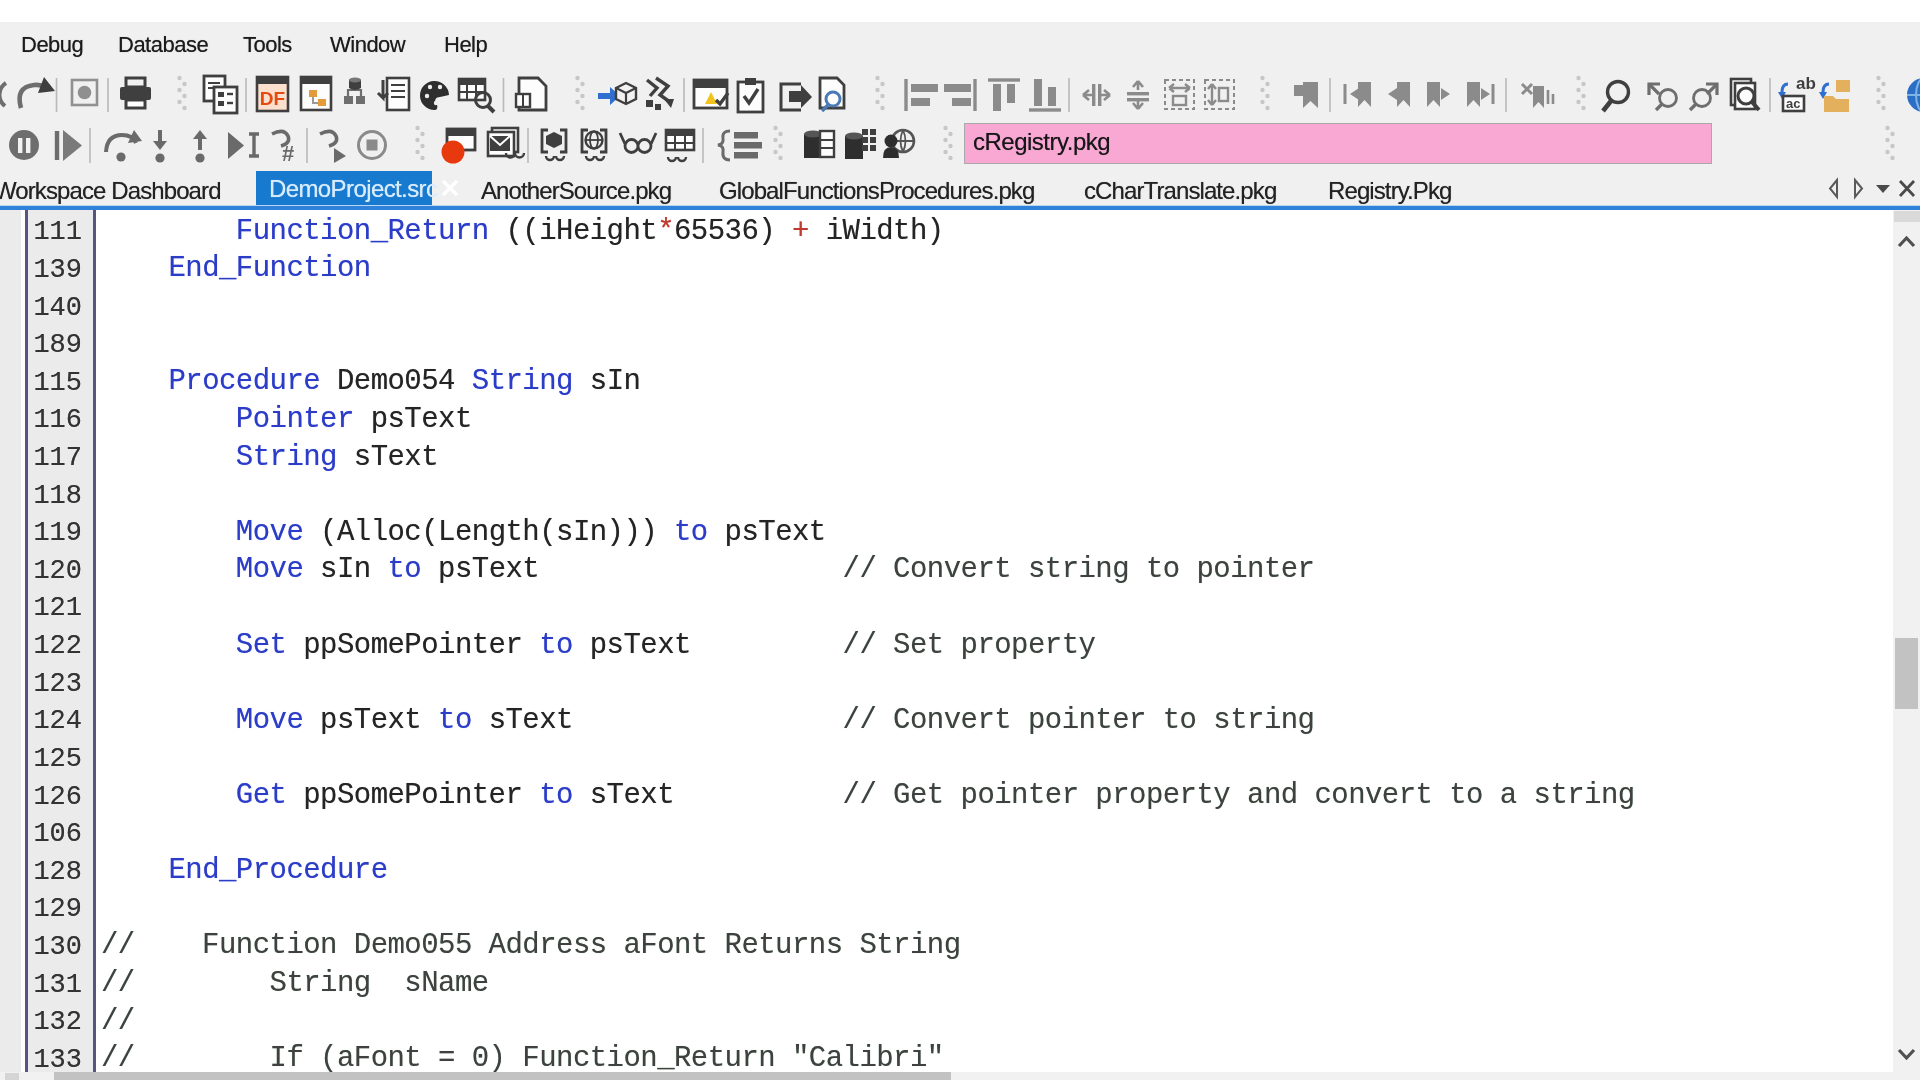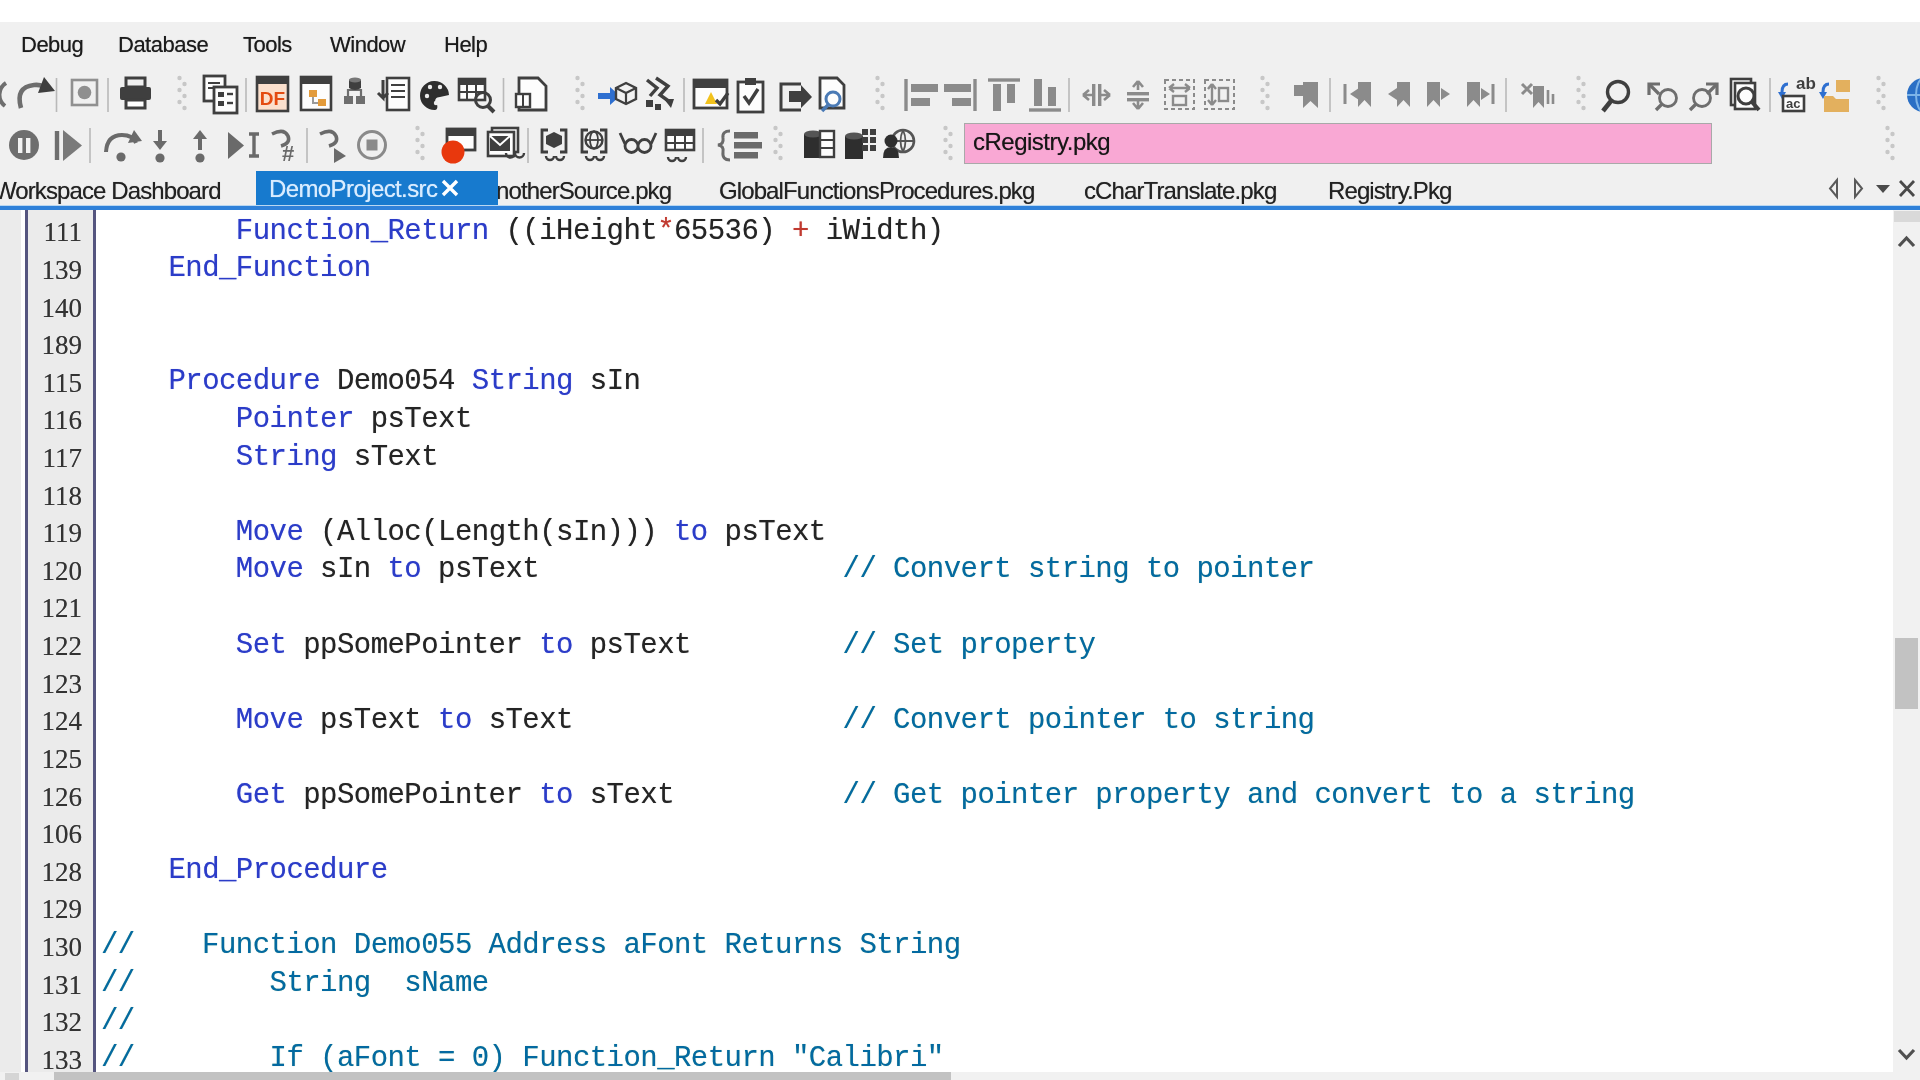--- a/index.html
+++ b/index.html
@@ -1,32 +1,32 @@
 <!DOCTYPE html>
 <html><head><meta charset="utf-8"><title>t</title>
 <style>
 *{margin:0;padding:0;box-sizing:border-box}
 html,body{width:1920px;height:1080px;overflow:hidden;background:#fff;font-family:"Liberation Sans",sans-serif}
 #chrome{position:absolute;left:0;top:22px;width:1920px;height:184px;background:#f0f0f0}
 .menu{position:absolute;top:32px;font-size:22px;letter-spacing:-0.5px;color:#1b1b1b;text-shadow:0 0 0.7px rgba(27,27,27,0.65)}
 .tab{position:absolute;top:173px;height:36px;font-size:24px;letter-spacing:-0.9px;color:#222;line-height:36px;text-shadow:0 0 0.7px rgba(34,34,34,0.6)}
-#activetab{position:absolute;left:256px;top:171px;width:242px;height:36px;background:#177ace;color:#d9ecff;font-size:24px;letter-spacing:-0.6px;line-height:35px;text-shadow:0 0 0.8px rgba(220,240,255,0.8)}
+#activetab{position:absolute;left:256px;top:171px;width:176px;height:36px;background:#177ace;color:#d9ecff;font-size:24px;letter-spacing:-0.6px;line-height:35px;text-shadow:0 0 0.8px rgba(220,240,255,0.8)}
 #blueline{position:absolute;left:0;top:205px;width:1920px;height:5px;background:#2f81d9;border-top:1.5px solid #b9d7f1}
 #codearea{position:absolute;left:0;top:210px;width:1893px;height:862px;background:#fff}
 #lstrip{position:absolute;left:0;top:210px;width:21px;height:862px;background:#ebebeb}
 #vline1{position:absolute;left:25px;top:210px;width:2.5px;height:862px;background:#55557f}
 #gutter{position:absolute;left:27.5px;top:210px;width:65.5px;height:862px;background:#ebebeb}
 #vline2{position:absolute;left:93px;top:210px;width:2.5px;height:862px;background:#55557f}
 #gnums{position:absolute;left:0;top:214.40px;width:82px}
-.gl{height:37.62px;line-height:37.62px;font-family:Liberation Serif, serif;font-size:27px;color:#333;text-align:right;width:82px;text-shadow:0 0 0.6px rgba(51,51,51,0.6)}
+.gl{height:37.62px;line-height:37.62px;font-family:Liberation Mono, monospace;font-size:27px;color:#333;text-align:right;width:82px;text-shadow:0 0 0.6px rgba(51,51,51,0.6)}
 #code{position:absolute;left:101.0px;top:212.87px;white-space:pre;font-family:Liberation Mono, monospace;font-size:29px;letter-spacing:-0.55px;color:#242424}
 .cl{height:37.62px;line-height:37.62px;text-shadow:0 0 0.7px rgba(0,0,0,0.45)}
 .k{color:#2b3cc8;text-shadow:0 0 0.7px rgba(43,60,200,0.55)}
 .r{color:#c0392f;text-shadow:0 0 0.7px rgba(192,57,47,0.55)}
-.g{color:#0369a1;text-shadow:0 0 0.7px rgba(49,145,76,0.55)}
+.g{color:#404040;text-shadow:0 0 0.7px rgba(49,145,76,0.55)}
 #vscroll{position:absolute;left:1893px;top:210px;width:27px;height:870px;background:#f1f1f1}
 #vthumb{position:absolute;left:1895px;top:638px;width:23px;height:71px;background:#c2c2c2}
 #hscroll{position:absolute;left:0;top:1072px;width:1893px;height:8px;background:#f1f1f1}
 #hthumb{position:absolute;left:54px;top:1072px;width:897px;height:8px;background:#c2c2c2}
 #combo{position:absolute;left:964px;top:123px;width:748px;height:41px;background:#f9a8d4;border:1.6px solid #a9a9a9}
 #combo span{position:absolute;left:8px;top:4px;font-size:24px;letter-spacing:-0.5px;color:#161616;text-shadow:0 0 0.7px rgba(22,22,22,0.6)}
 </style></head>
 <body>
 <div id="chrome"></div>
 <span class="menu" style="left:21px">Debug</span>

